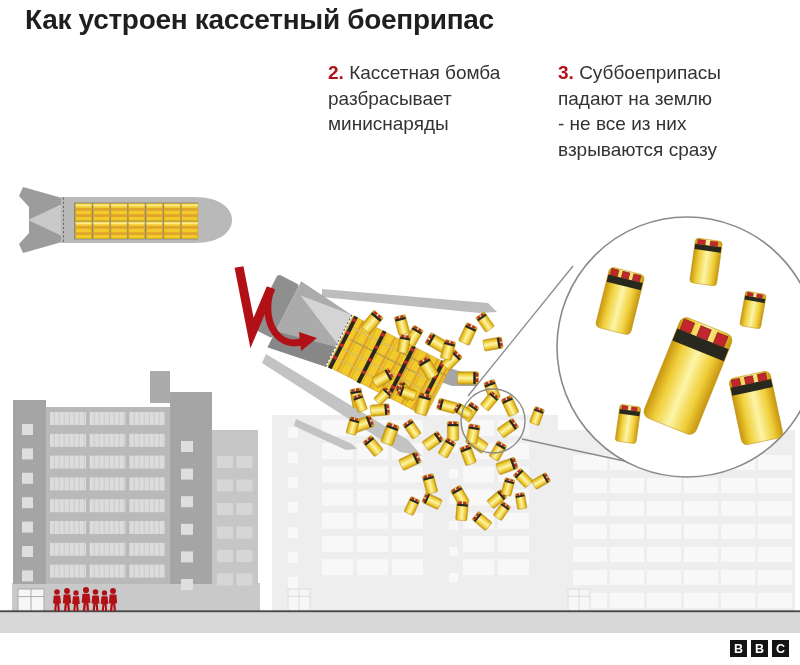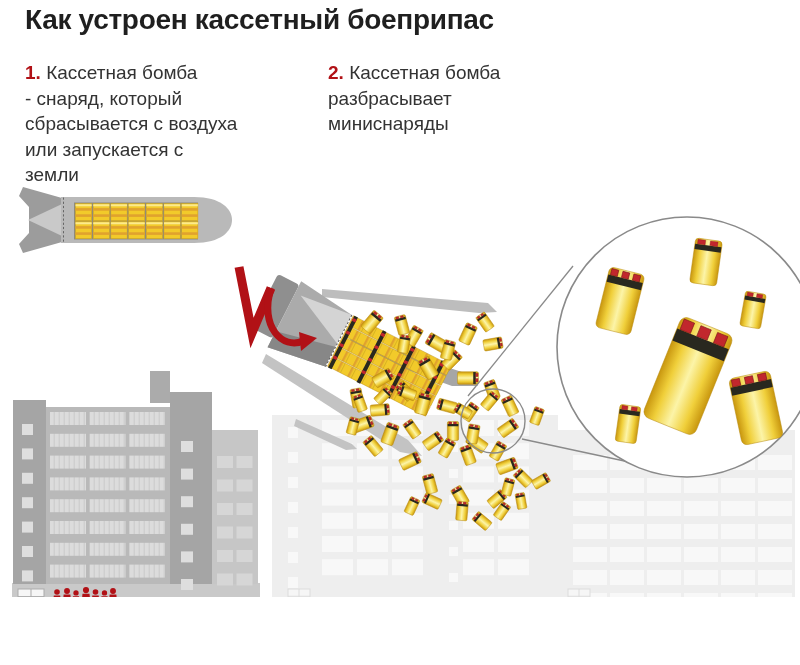--- a/index.html
+++ b/index.html
@@ -1,17 +1,17 @@
 <!DOCTYPE html>
 <html><head>
 <meta charset="utf-8">
 <style>
   html,body{margin:0;padding:0;background:#fff;}
   .canvas{
-    position:relative;width:800px;height:597px;background:#fff;overflow:hidden;
+    position:relative;width:800px;height:665px;background:#fff;overflow:hidden;
     font-family:"Liberation Sans", sans-serif;
   }
   .canvas svg{position:absolute;left:0;top:0;}
   .title{
     position:absolute;left:25px;top:1px;margin:0;
     font-size:28px;font-weight:700;color:var(--title,#1f1f1f);letter-spacing:-0.3px;line-height:38px;
   }
   .step{position:absolute;font-size:19px;line-height:25.5px;color:var(--text,#333);}
   .step .body{white-space:pre-line;}
   .step .num{font-weight:700;color:var(--accent,#b11116);}
@@ -722,33 +722,32 @@
           <rect x="-10.5" y="-18.5" width="21" height="37" fill="url(#cylGrad)" rx="2.73" stroke="#b98c10" stroke-width="0.5"></rect>
           <rect x="-10.2" y="-13.69" width="20.4" height="4.4399999999999995" fill="#29281f"></rect>
           <rect x="-8.36" y="-17.6342" width="5.89" height="3.8480000000000008" fill="#c1272d" stroke="#7a1418" stroke-width="0.3"></rect>
           <rect x="1.14" y="-17.6342" width="5.89" height="3.8480000000000008" fill="#c1272d" stroke="#7a1418" stroke-width="0.3"></rect>
         </g>
       </g>
     </svg>
 
   <h1 class="title">Как устроен кассетный боеприпас</h1>
 
-  <div class="step s1">
-    <span class="num">1.</span>
-    <span class="body">Кассетная бомба
-- снаряд, который
-сбрасывается с воздуха
-или запускается с
-земли</span>
-  </div>
   <div class="step s2">
     <span class="num">2.</span>
     <span class="body">Кассетная бомба
 разбрасывает
 миниснаряды</span>
+  </div>
+  <div class="step s3">
+    <span class="num">3.</span>
+    <span class="body">Суббоеприпасы
+падают на землю
+- не все из них
+взрываются сразу</span>
   </div>
 
   <div class="logo">
     <span class="sq">B</span>
     <span class="sq">B</span>
     <span class="sq">C</span>
   </div>
 </div>
 
 </body></html>

